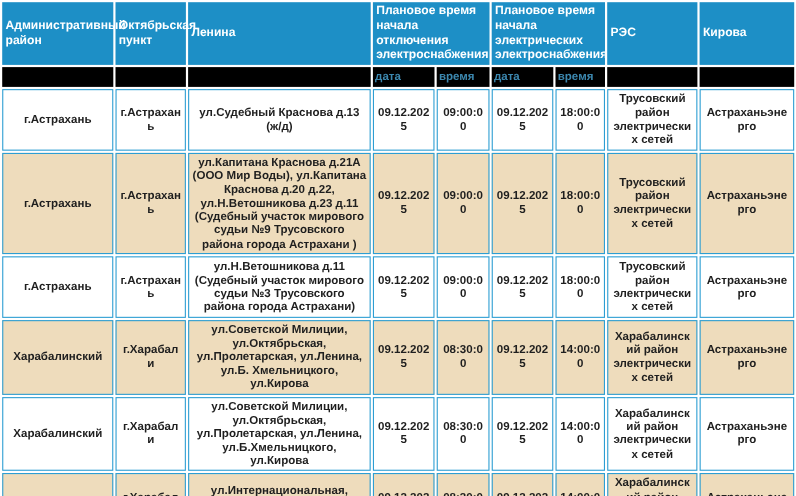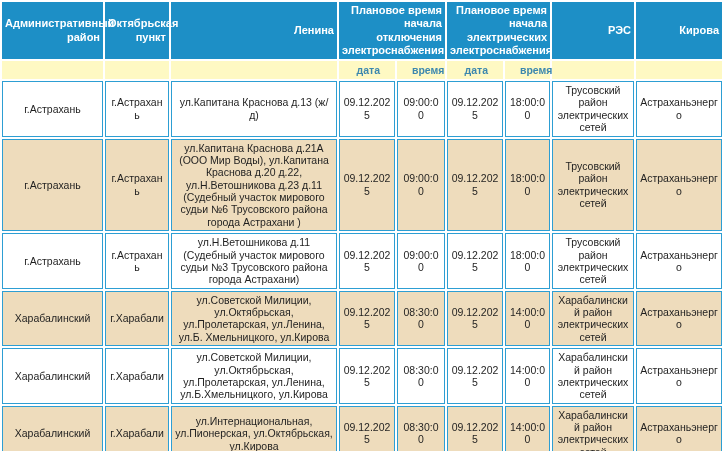--- a/index.html
+++ b/index.html
@@ -18,39 +18,39 @@
   
   col.c1{width:101px}col.c2{width:64px}col.c3{width:166px}
   col.c4{width:56px}col.c5{width:48px}col.c6{width:56px}
   col.c7{width:45px}col.c8{width:82px}col.c9{width:86px}
 
   thead th{
     background:#1d8fc6;
     color:#ffffff;
     font-size:11px;
     font-weight:700;
-    text-align:right;
+    text-align:left;
     vertical-align:middle;
     padding:2px 3px;
     line-height:1.2;
   }
   thead tr.top th{height:53px;}
   thead tr.sub th{
-    background:#fef9c3;
+    background:#000000;
     color:#3c87ae;
     font-size:10.5px;
     height:16px;
-    padding:1px 15px;
+    padding:1px 2px;
   }
   tbody td{
     border:1px solid #2d9ed3;
     background:#ffffff;
     color:#1f1f1f;
     font-size:10.5px;
-    font-weight:400;
+    font-weight:700;
     text-align:center;
     vertical-align:middle;
     padding:2px 3px;
     line-height:1.18;
     word-wrap:break-word;
   }
   tbody tr.alt td{background:#eedcbc;}
   tbody tr:nth-child(1){height:51px}
   tbody tr:nth-child(2){height:63px}
   tbody tr:nth-child(3){height:52px}
@@ -93,32 +93,32 @@
       <th>дата</th>
       <th>время</th>
       <th></th>
       <th></th>
     </tr>
   </thead>
   <tbody id="rows">
       <tr>
         <td>г.Астрахань</td>
         <td>г.Астрахань</td>
-        <td>ул.Капитана Краснова д.13 (ж/д)</td>
+        <td>ул.Судебный Краснова д.13 (ж/д)</td>
         <td>09.12.2025</td>
         <td>09:00:00</td>
         <td>09.12.2025</td>
         <td>18:00:00</td>
         <td>Трусовский район электрических сетей</td>
         <td>Астраханьэнерго</td>
       </tr>
       <tr class="alt">
         <td>г.Астрахань</td>
         <td>г.Астрахань</td>
-        <td>ул.Капитана Краснова д.21А (ООО Мир Воды), ул.Капитана Краснова д.20 д.22, ул.Н.Ветошникова д.23 д.11 (Судебный участок мирового судьи №6 Трусовского района города Астрахани )</td>
+        <td>ул.Капитана Краснова д.21А (ООО Мир Воды), ул.Капитана Краснова д.20 д.22, ул.Н.Ветошникова д.23 д.11 (Судебный участок мирового судьи №9 Трусовского района города Астрахани )</td>
         <td>09.12.2025</td>
         <td>09:00:00</td>
         <td>09.12.2025</td>
         <td>18:00:00</td>
         <td>Трусовский район электрических сетей</td>
         <td>Астраханьэнерго</td>
       </tr>
       <tr>
         <td>г.Астрахань</td>
         <td>г.Астрахань</td>

